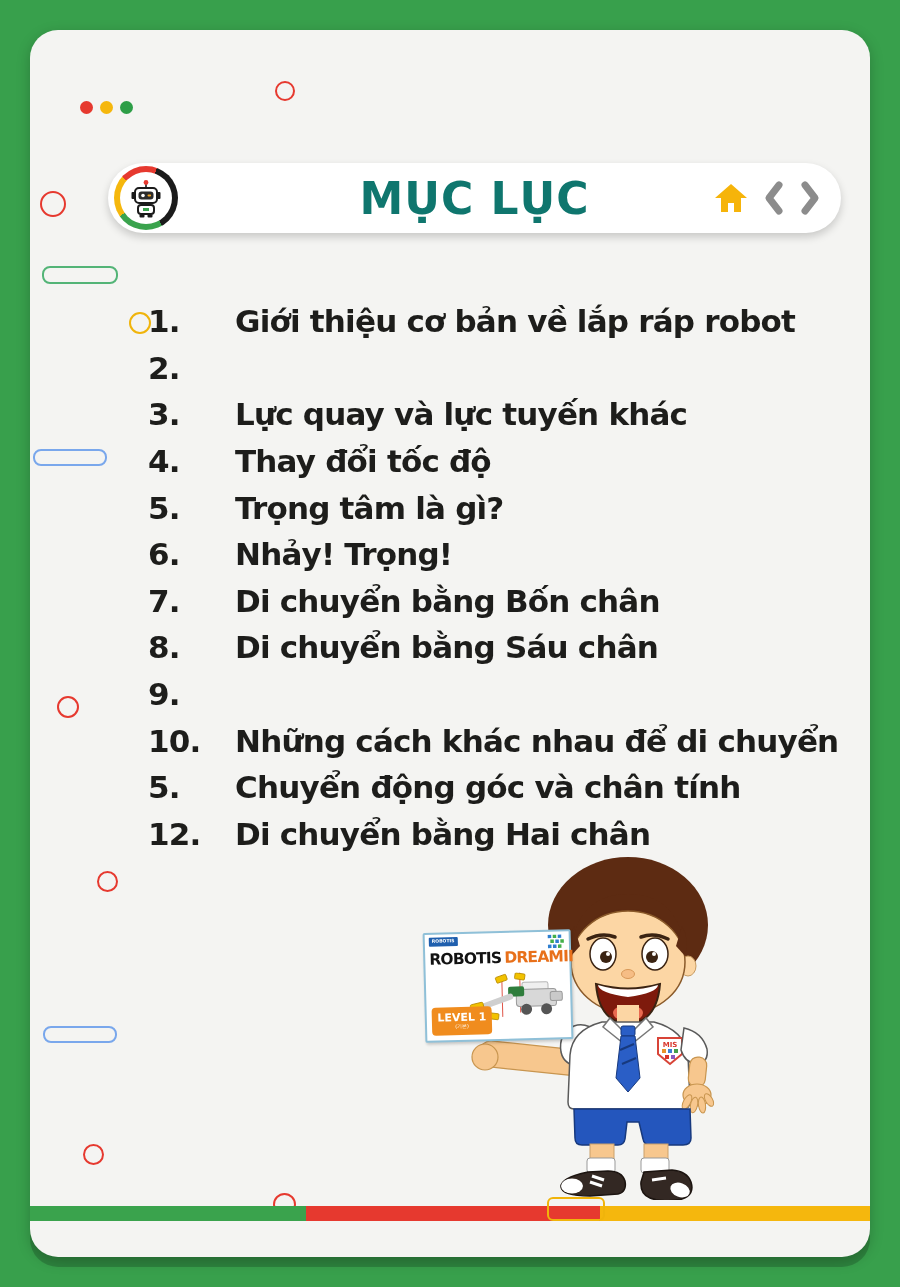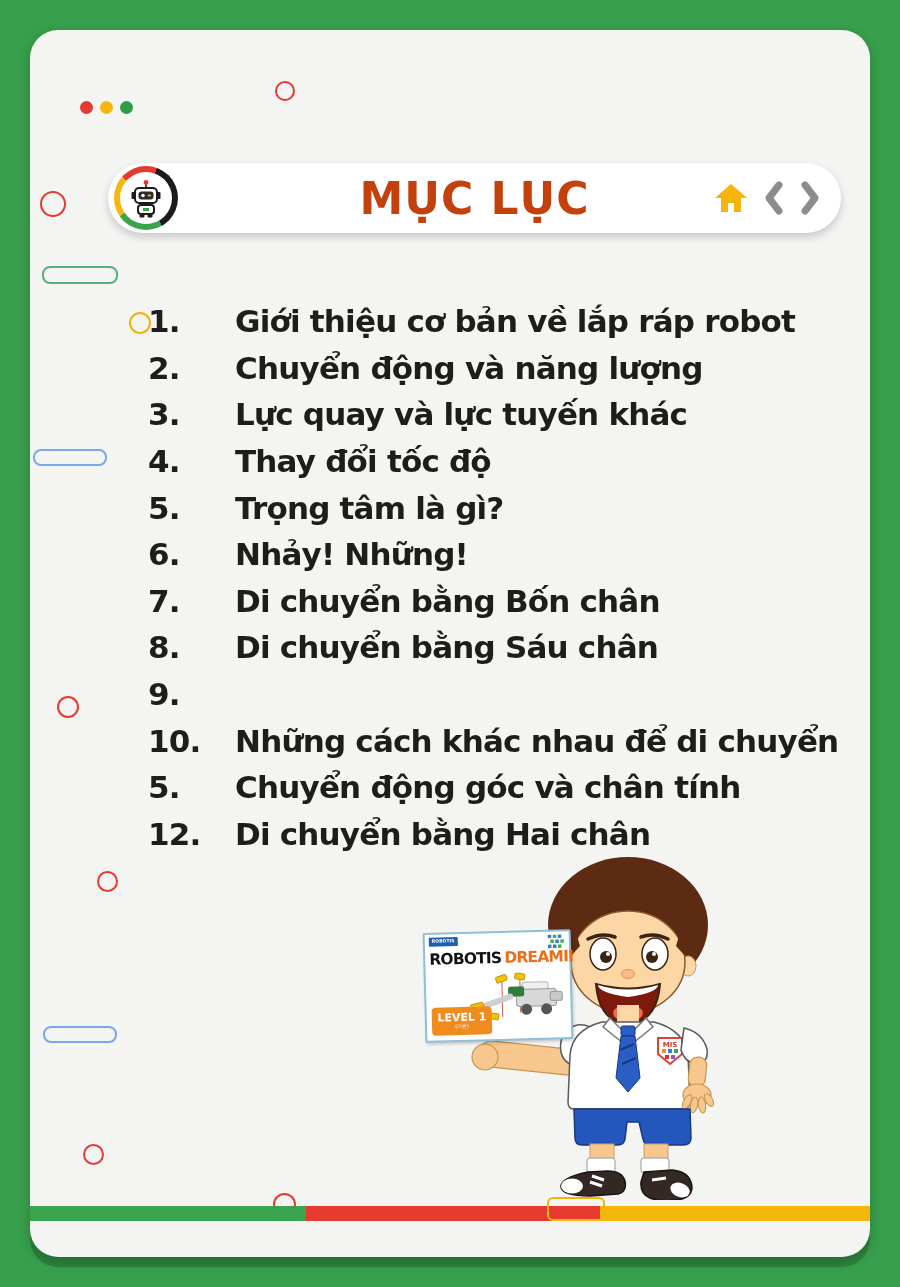--- a/index.html
+++ b/index.html
@@ -31,21 +31,21 @@
   }
   .logoRing{
     position:absolute;left:6px;top:3px;width:64px;height:64px;border-radius:50%;
     background:conic-gradient(#e6392f 0 20deg,#1b1b1b 20deg 150deg,#3aa34d 150deg 235deg,#f5b70d 235deg 312deg,#e6392f 312deg 360deg);
     display:flex;align-items:center;justify-content:center;
   }
   .logoInner{width:52px;height:52px;border-radius:50%;background:#fff;display:flex;align-items:center;justify-content:center;}
   .pageTitle{
     position:absolute;left:0;right:0;top:0;height:70px;margin:0;
     display:flex;align-items:center;justify-content:center;
-    font-size:44px;font-weight:bold;letter-spacing:1px;color:#c2410c;
+    font-size:44px;font-weight:bold;letter-spacing:1px;color:#0f766e;
   }
   .navIcons{position:absolute;right:18px;top:0;height:70px;display:flex;align-items:center;gap:10px;}
   .navBtn{background:none;border:none;padding:2px;cursor:pointer;display:flex;align-items:center;}
   
   .toc{position:absolute;left:118px;top:268px;width:700px;}
   .tocRow{display:flex;height:46.6px;align-items:center;color:#1d1d1b;cursor:pointer;}
   .tocRow .num{width:87px;flex:0 0 87px;font-size:31px;font-weight:bold;letter-spacing:-0.8px;}
   .tocRow .label{font-size:31px;font-weight:bold;letter-spacing:-0.8px;white-space:nowrap;text-align:right;}
   
   .stripe{position:absolute;left:0;top:1176px;width:840px;height:15px;display:flex;z-index:3;}
@@ -140,41 +140,40 @@
 
   <div class="toc">
 
       <div class="tocRow">
         <span class="num">1.</span>
         <span class="label">Giới thiệu cơ bản về lắp ráp robot</span>
       </div>
 
       <div class="tocRow">
         <span class="num">2.</span>
-        <span class="label">Chuyển động và năng lượng</span>
       </div>
 
       <div class="tocRow">
         <span class="num">3.</span>
         <span class="label">Lực quay và lực tuyến khác</span>
       </div>
 
       <div class="tocRow">
         <span class="num">4.</span>
         <span class="label">Thay đổi tốc độ</span>
       </div>
 
       <div class="tocRow">
         <span class="num">5.</span>
         <span class="label">Trọng tâm là gì?</span>
       </div>
 
       <div class="tocRow">
         <span class="num">6.</span>
-        <span class="label">Nhảy! Những!</span>
+        <span class="label">Nhảy! Trọng!</span>
       </div>
 
       <div class="tocRow">
         <span class="num">7.</span>
         <span class="label">Di chuyển bằng Bốn chân</span>
       </div>
 
       <div class="tocRow">
         <span class="num">8.</span>
         <span class="label">Di chuyển bằng Sáu chân</span>

